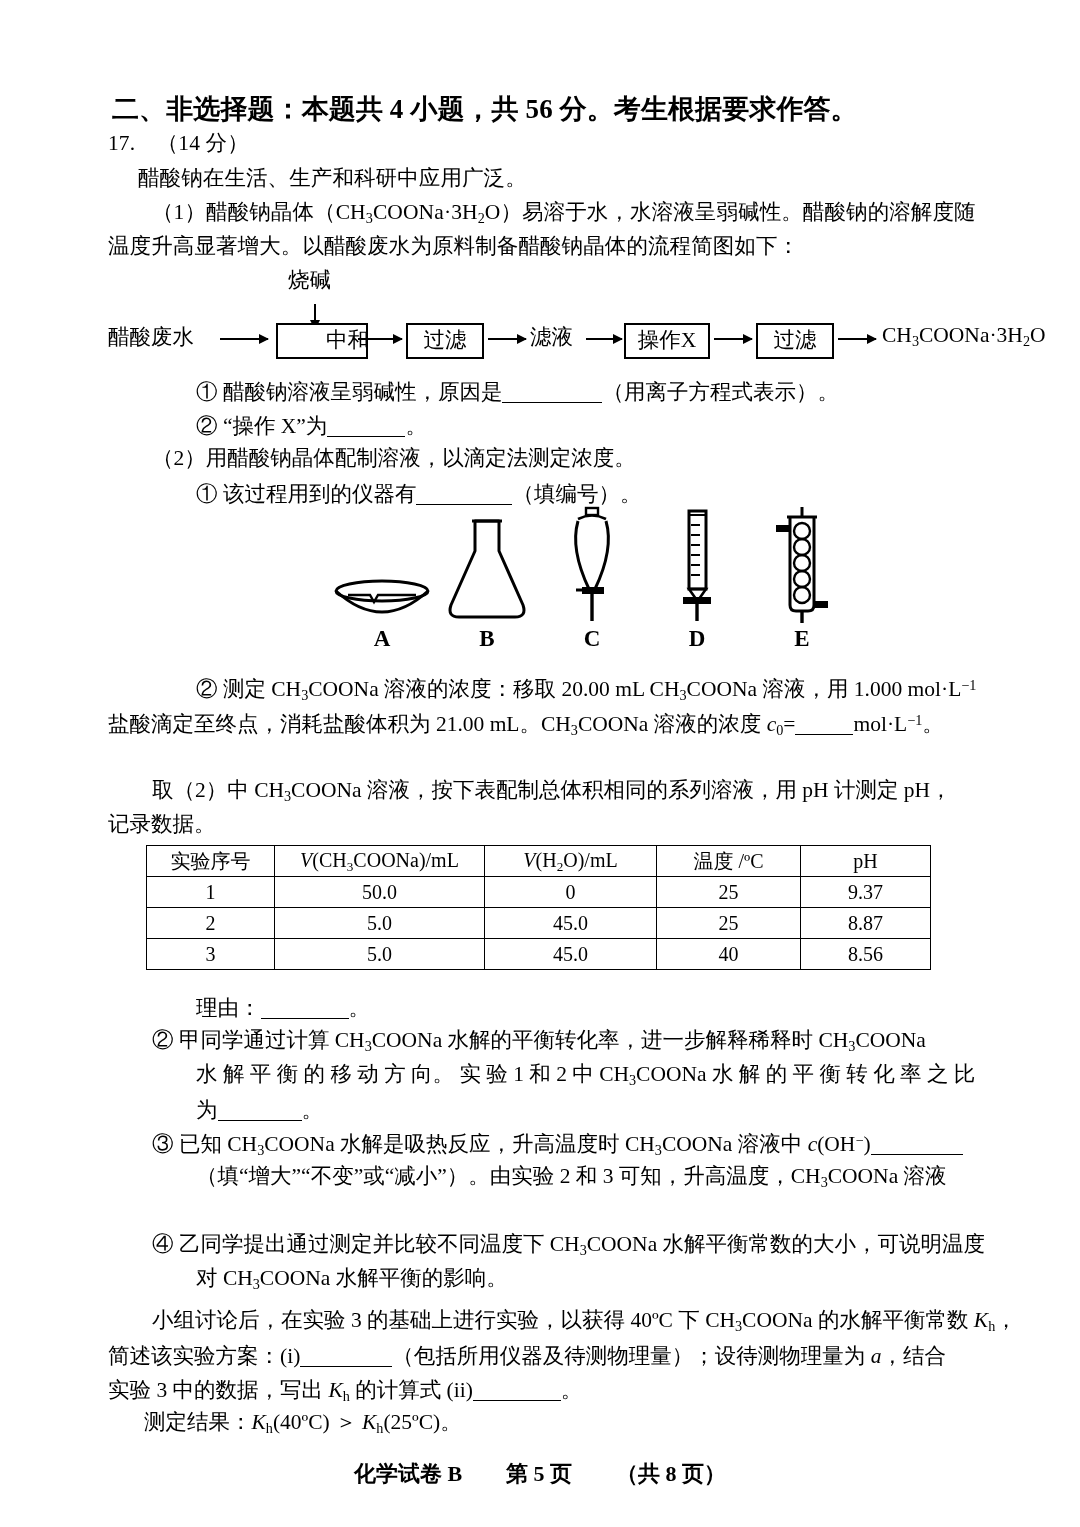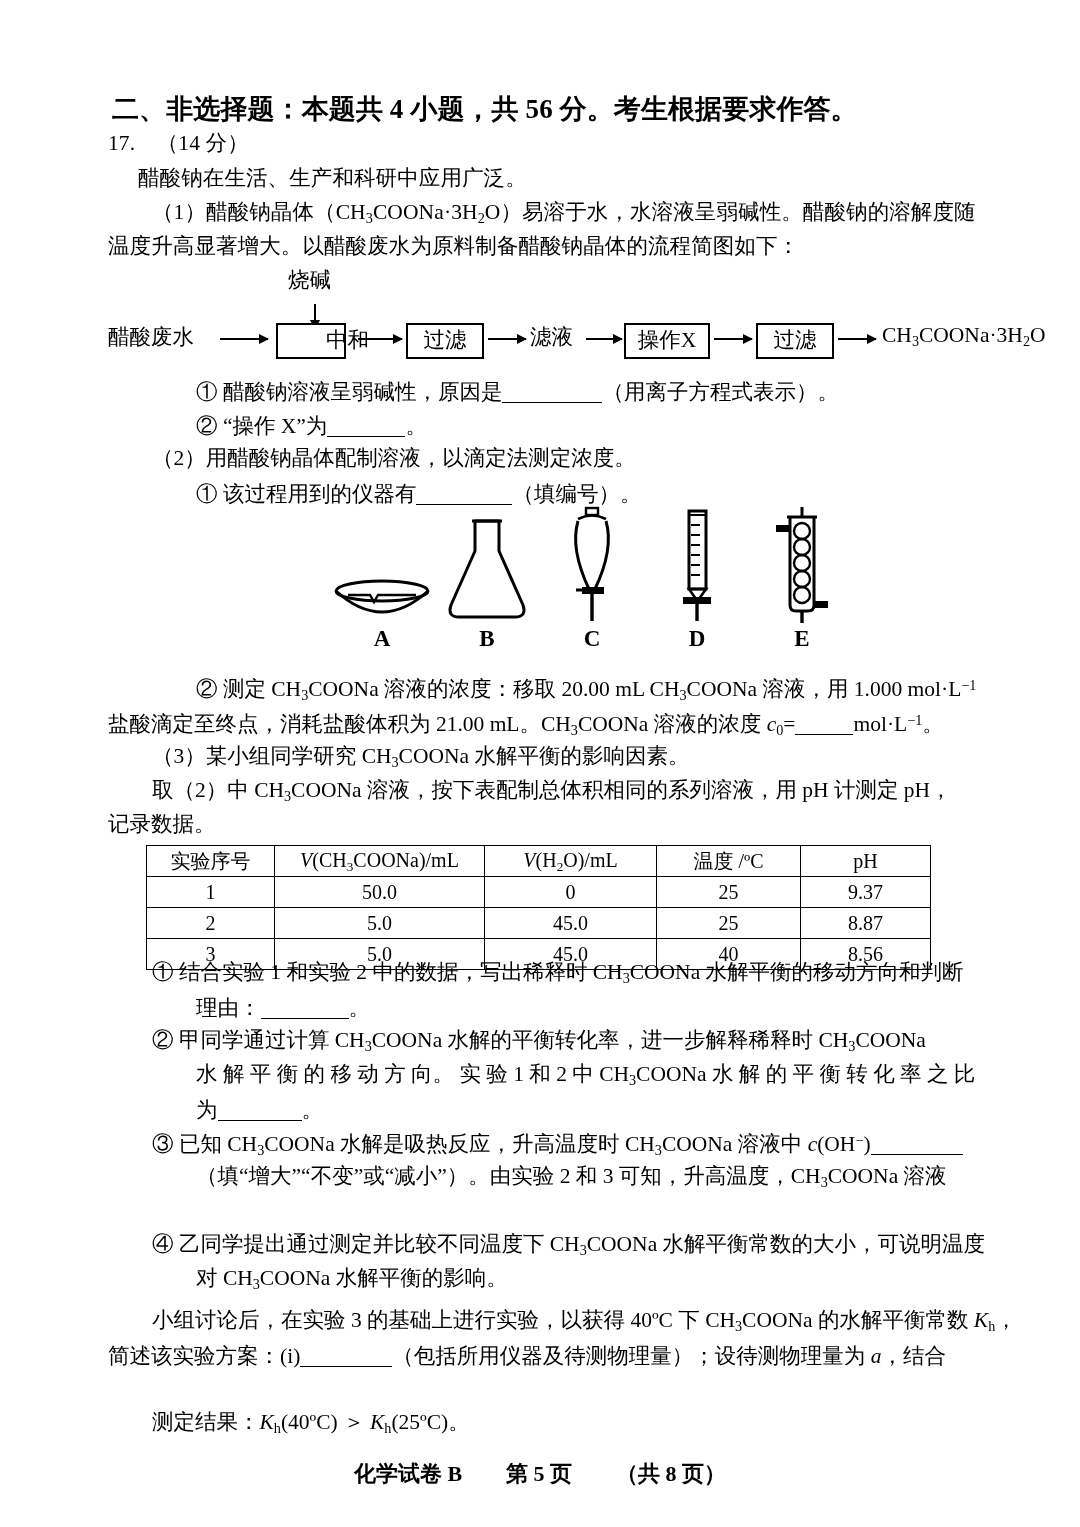--- a/index.html
+++ b/index.html
@@ -175,21 +175,21 @@
   <div class="blk" id="p1-l2">温度升高显著增大。以醋酸废水为原料制备醋酸钠晶体的流程简图如下：</div>
 
   <div id="flow">
 
     <div class="ftext" style="left:180px; top:0px;">烧碱</div>
     <div class="arrow-v" style="left:206px; top:34px; height:25px;"></div>
 
     <div class="ftext" style="left:0px; top:57px;">醋酸废水</div>
     <div class="arrow-h" style="left:112px; top:68px; width:48px;"></div>
 
-    <div class="fbox" style="left:168px; top:53px; width:70px;padding-left:48px;">中和</div>
+    <div class="fbox" style="left:168px; top:53px; width:92px;padding-left:48px;">中和</div>
     <div class="arrow-h" style="left:250px; top:68px; width:44px;"></div>
 
     <div class="fbox" style="left:298px; top:53px; width:78px;">过滤</div>
     <div class="arrow-h" style="left:380px; top:68px; width:38px;"></div>
 
     <div class="ftext" style="left:422px; top:57px;">滤液</div>
     <div class="arrow-h" style="left:478px; top:68px; width:36px;"></div>
 
     <div class="fbox" style="left:516px; top:53px; width:86px;">操作X</div>
     <div class="arrow-h" style="left:606px; top:68px; width:38px;"></div>
@@ -282,23 +282,20 @@
     </div>
   </div>
 
   <div class="item" style="left:196px; top:678px;">
     <span>②  测定 CH</span><sub>3</sub><span>COONa 溶液的浓度：移取 20.00 mL CH</span><sub>3</sub><span>COONa 溶液，用 1.000 mol·L</span><sup>−1</sup>
   </div>
   <div class="item" style="left:108px; top:712px;">
     <span>盐酸滴定至终点，消耗盐酸体积为 21.00 mL。CH</span><sub>3</sub><span>COONa 溶液的浓度 </span><span class="ital">c</span><sub>0</sub><span>=</span><span class="ul" style="width:58px;"></span><span>mol·L</span><sup>−1</sup><span>。</span>
   </div>
 
-  <div class="item" style="left:152px; top:746px;">
-    <span>（3）某小组同学研究 CH</span><sub>3</sub><span>COONa 水解平衡的影响因素。</span>
-  </div>
   <div class="item" style="left:152px; top:780px;">
     <span>取（2）中 CH</span><sub>3</sub><span>COONa 溶液，按下表配制总体积相同的系列溶液，用 pH 计测定 pH，</span>
   </div>
   <div class="item" style="left:108px; top:814px;">记录数据。</div>
 
   <table id="data-table">
     <thead>
       <tr>
         <th class="col0">实验序号</th>
         <th class="col1">
@@ -329,23 +326,20 @@
       <tr>
         <td>3</td>
         <td>5.0</td>
         <td>45.0</td>
         <td>40</td>
         <td>8.56</td>
       </tr>
     </tbody>
   </table>
 
-  <div class="item" style="left:152px; top:962px;">
-    <span>①  结合实验 1 和实验 2 中的数据，写出稀释时 CH</span><sub>3</sub><span>COONa 水解平衡的移动方向和判断</span>
-  </div>
   <div class="item" style="left:196px; top:996px;">
     <span>理由：</span><span class="ul" style="width:88px;"></span><span>。</span>
   </div>
 
   <div class="item" style="left:152px; top:1030px;">
     <span>②  甲同学通过计算 CH</span><sub>3</sub><span>COONa 水解的平衡转化率，进一步解释稀释时 CH</span><sub>3</sub><span>COONa</span>
   </div>
   <div class="item" style="left:196px; top:1064px;">
     <span>水 解 平 衡 的 移 动 方 向。 实 验 1 和 2 中 CH</span><sub>3</sub><span>COONa 水 解 的 平 衡 转 化 率 之 比</span>
   </div>
@@ -366,19 +360,22 @@
   <div class="item" style="left:196px; top:1268px;">
     <span>对 CH</span><sub>3</sub><span>COONa 水解平衡的影响。</span>
   </div>
 
   <div class="item" style="left:152px; top:1310px;">
     <span>小组讨论后，在实验 3 的基础上进行实验，以获得 40ºC 下 CH</span><sub>3</sub><span>COONa 的水解平衡常数 </span><span class="ital">K</span><sub>h</sub><span>，</span>
   </div>
   <div class="item" style="left:108px; top:1344px;">
     <span>简述该实验方案：(i)</span><span class="ul" style="width:92px;"></span><span>（包括所用仪器及待测物理量）；设待测物理量为 </span><span class="ital">a</span><span>，结合</span>
   </div>
-  <div class="item" style="left:152px; top:1412px;">
+  <div class="item" style="left:108px; top:1378px;">
+    <span>实验 3 中的数据，写出 </span><span class="ital">K</span><sub>h</sub><span> 的计算式 (ii)</span><span class="ul" style="width:88px;"></span><span>。</span>
+  </div>
+  <div class="item" style="left:144px; top:1412px;">
     <span>测定结果：</span><span class="ital">K</span><sub>h</sub><span>(40ºC) ＞ </span><span class="ital">K</span><sub>h</sub><span>(25ºC)。</span>
   </div>
 
   <div id="footer">化学试卷 B　　第 5 页　　（共 8 页）</div>
 
 </div>
 
 </body></html>

